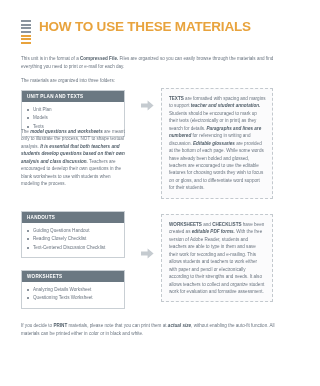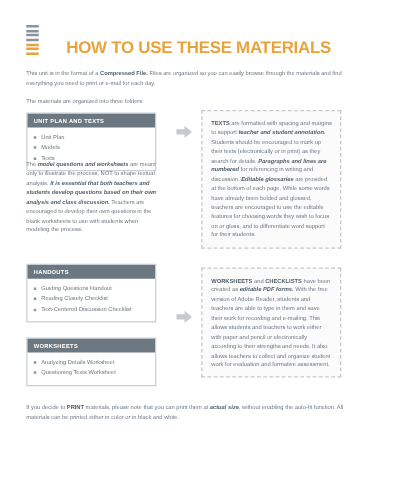--- a/index.html
+++ b/index.html
@@ -21,22 +21,22 @@
     background: #ffffff;
     padding: 0;
   }
 
   
   .title-row {
     position: absolute;
     left: 21px;
     top: 20px;
     display: flex;
-    align-items: flex-end;
-    gap: 22px;
+    align-items: flex-start;
+    gap: 8px;
   }
   .stack-icon {
     width: 10px;
     height: 24px;
     display: flex;
     flex-direction: column;
     justify-content: space-between;
     flex: 0 0 auto;
   }
   .stack-icon i {

